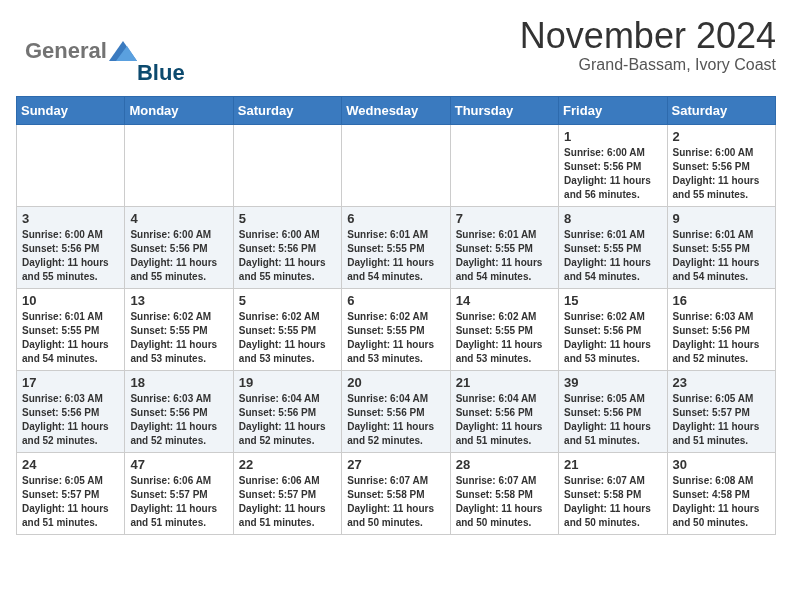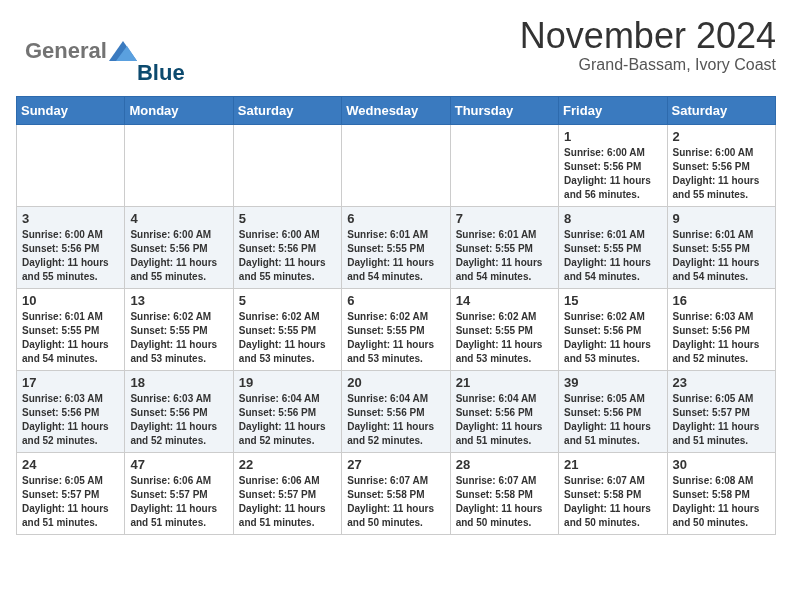--- a/index.html
+++ b/index.html
@@ -312,18 +312,18 @@
         </td>
         <td>
           <span class="day-number">21</span>
           <div class="day-info" style="white-space: pre-line;">Sunrise: 6:07 AM
 Sunset: 5:58 PM
 Daylight: 11 hours and 50 minutes.</div>
         </td>
         <td>
           <span class="day-number">30</span>
           <div class="day-info" style="white-space: pre-line;">Sunrise: 6:08 AM
-Sunset: 5:58 PM
+Sunset: 4:58 PM
 Daylight: 11 hours and 50 minutes.</div>
         </td>
       </tr>
     </tbody>
 </table>
 
 </body></html>

